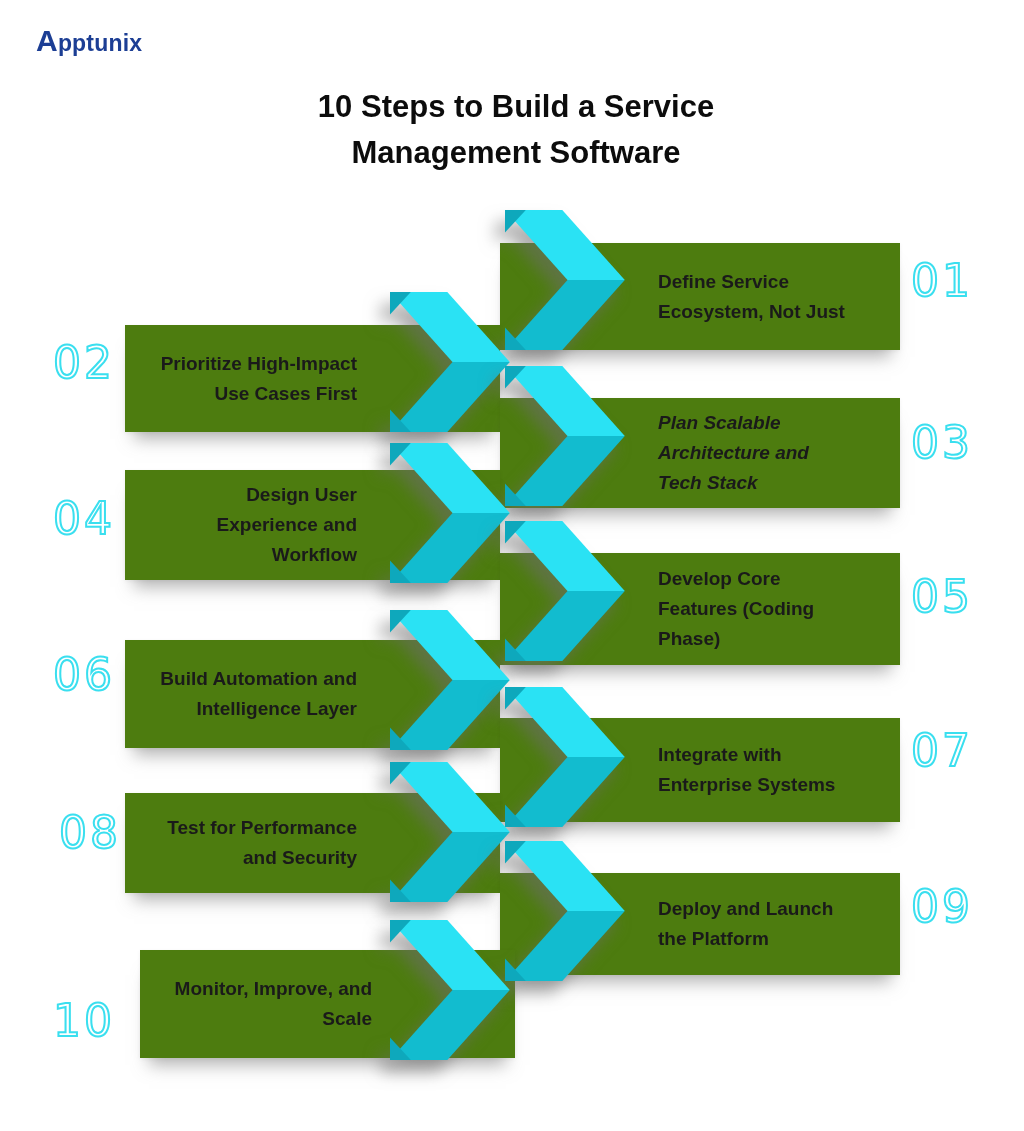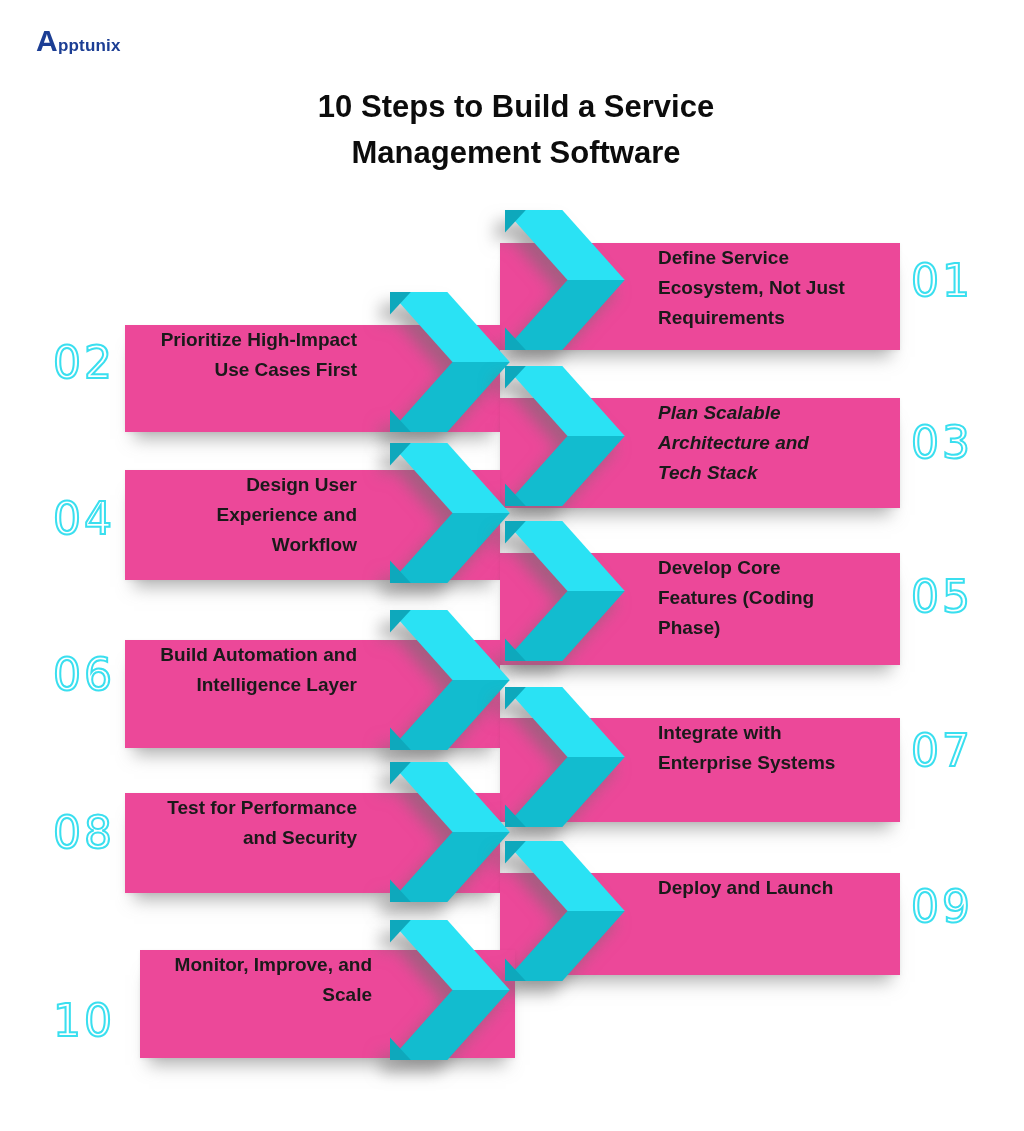--- a/index.html
+++ b/index.html
@@ -20,39 +20,39 @@
     position: absolute;
     left: 36px;
     top: 26px;
     color: #1c3e94;
     font-weight: 700;
     display: flex;
     align-items: baseline;
     letter-spacing: .2px;
   }
   .logo-a  { font-size: 30px; line-height: 30px; }
-  .logo-rest { font-size: 17px; }
+  .logo-rest { font-size: 23px; }
 
   
   .title {
     position: absolute;
     top: 84px;
     left: 4px;
     width: 100%;
     text-align: center;
     color: #0c0c0c;
   }
   .t-line { display: block; font-size: 31px; font-weight: 700; line-height: 46px; }
 
   
   .card {
     position: absolute;
-    background: #ec4899;
+    background: #4d7c0f;
     display: flex;
-    align-items: flex-start;
+    align-items: center;
     z-index: 1;
     box-shadow: 0 16px 16px -9px rgba(105,105,105,.5), 0 1px 4px rgba(0,0,0,.06);
   }
   .card.right { justify-content: flex-start; padding-left: 158px; }
   .card.left  { justify-content: flex-end;  padding-right: 143px; }
 
   .label {
     font-size: 19px;
     font-weight: 600;
     line-height: 30px;
@@ -94,21 +94,20 @@
   <h1 class="title">
     <span class="t-line">10 Steps to Build a Service</span>
     <span class="t-line">Management Software</span>
   </h1>
 
   <section>
     <div class="card right" style="left:500px;top:243px;width:400px;height:107px;">
       <div class="label">
         <span class="line">Define Service</span>
         <span class="line">Ecosystem, Not Just</span>
-        <span class="line">Requirements</span>
       </div>
     </div>
     <svg class="chevron" style="left:505px;top:210px;" width="125" height="140" viewBox="0 0 120 150" preserveAspectRatio="none">
       <polygon points="0,0 55,0 115,75 60,75" fill="#2ae2f4"></polygon>
       <polygon points="60,75 115,75 55,150 0,150" fill="#12bccf"></polygon>
       <polygon points="0,0 20,0 0,24" fill="#0ea8bc"></polygon>
       <polygon points="0,150 20,150 0,126" fill="#0ea8bc"></polygon>
     </svg>
     <div class="num" style="left:911px;top:258px;">01</div>
   </section>
@@ -222,27 +221,28 @@
         <span class="line">and Security</span>
         <span class="line"></span>
       </div>
     </div>
     <svg class="chevron" style="left:390px;top:762px;" width="125" height="140" viewBox="0 0 120 150" preserveAspectRatio="none">
       <polygon points="0,0 55,0 115,75 60,75" fill="#2ae2f4"></polygon>
       <polygon points="60,75 115,75 55,150 0,150" fill="#12bccf"></polygon>
       <polygon points="0,0 20,0 0,24" fill="#0ea8bc"></polygon>
       <polygon points="0,150 20,150 0,126" fill="#0ea8bc"></polygon>
     </svg>
-    <div class="num" style="left:53px;top:810px;">08</div>
+    <div class="num" style="left:59px;top:810px;">08</div>
   </section>
 
   <section>
     <div class="card right" style="left:500px;top:873px;width:400px;height:102px;">
       <div class="label">
         <span class="line">Deploy and Launch</span>
+        <span class="line">the Platform</span>
         <span class="line"></span>
       </div>
     </div>
     <svg class="chevron" style="left:505px;top:841px;" width="125" height="140" viewBox="0 0 120 150" preserveAspectRatio="none">
       <polygon points="0,0 55,0 115,75 60,75" fill="#2ae2f4"></polygon>
       <polygon points="60,75 115,75 55,150 0,150" fill="#12bccf"></polygon>
       <polygon points="0,0 20,0 0,24" fill="#0ea8bc"></polygon>
       <polygon points="0,150 20,150 0,126" fill="#0ea8bc"></polygon>
     </svg>
     <div class="num" style="left:911px;top:884px;">09</div>

